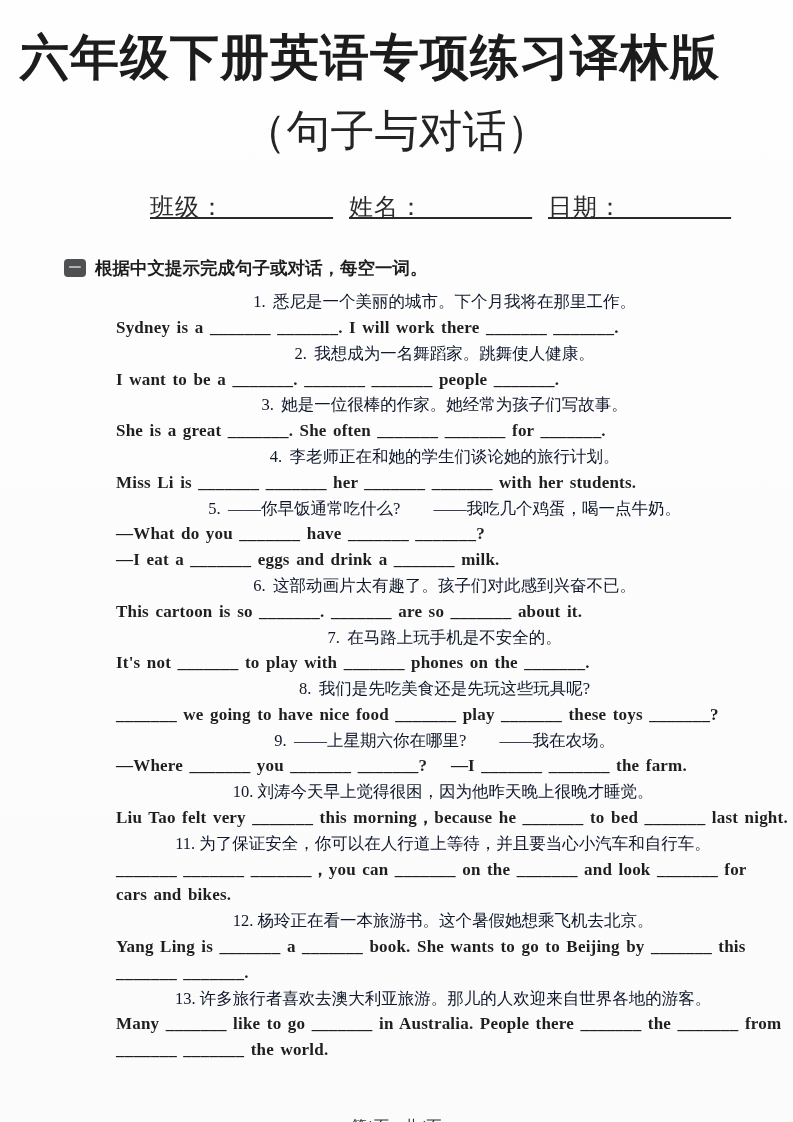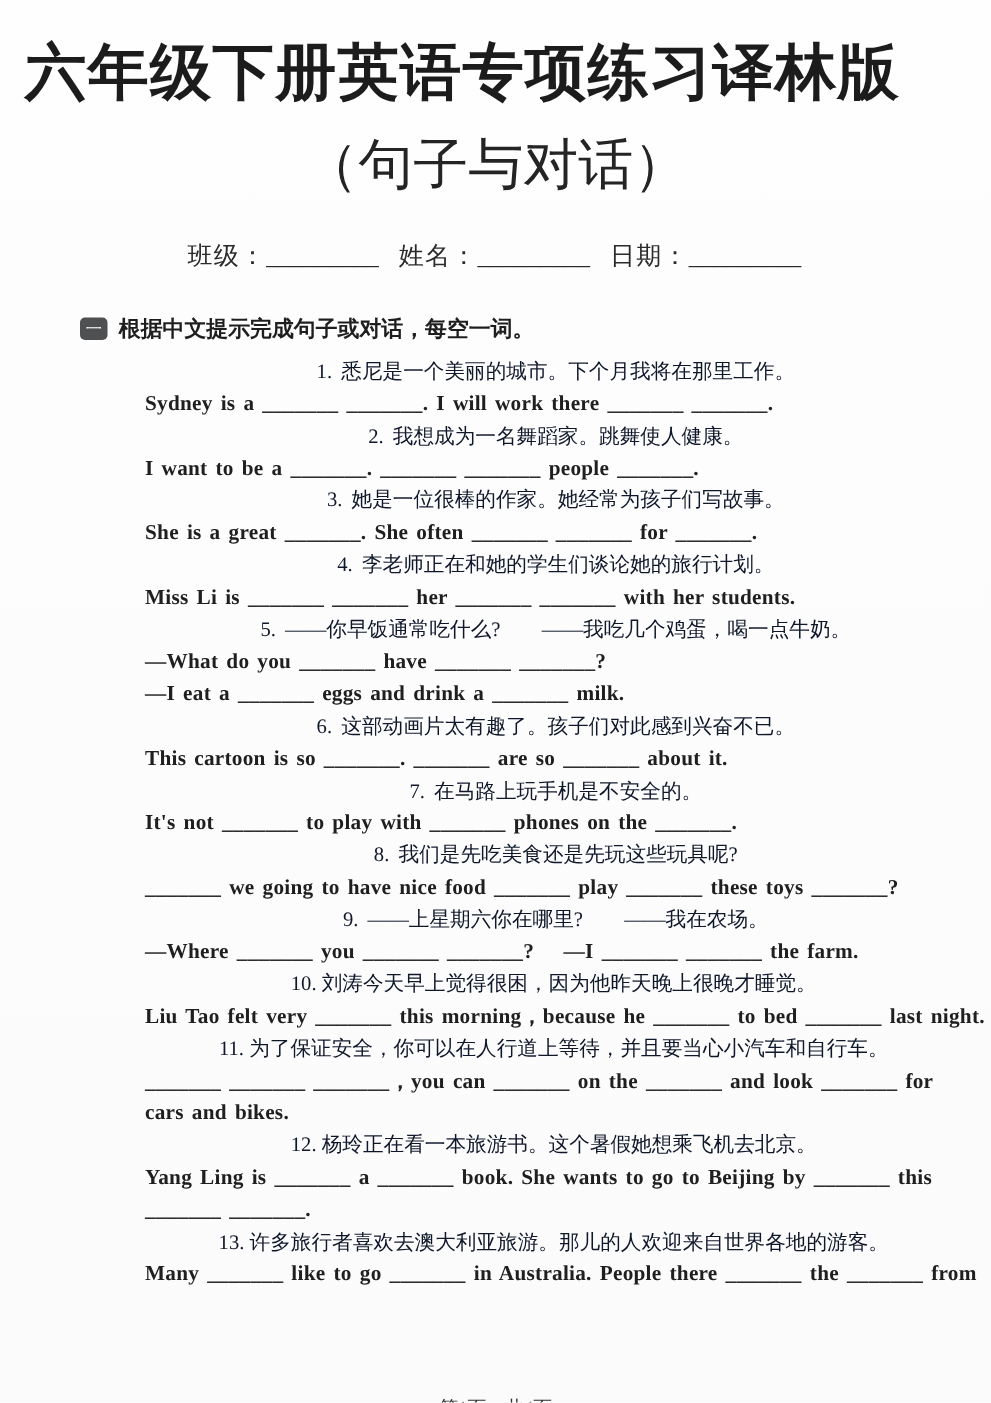--- a/index.html
+++ b/index.html
@@ -27,23 +27,24 @@
     margin-top:20px;
     text-align:center;
     font-size:44px;
     font-weight:400;
     line-height:1.2;
     color:#242424;
   }
 
   .fields {
     margin:32px 0 0 150px;
-    font-size:20px;
+    font-size:24px;
     color:#2a2a2a;
     white-space:pre;
+    text-decoration:underline;
   }
   .fields .label { letter-spacing:1px; }
   .fields .blank { letter-spacing:0; margin-right:16px; color:#2a2a2a; }
 
   .section-header {
     margin:34px 0 0 64px;
     display:flex;
     align-items:center;
     font-size:17.5px;
     font-weight:700;
@@ -202,19 +203,20 @@
     <div>
           <div class="en-line">Yang Ling is _______ a _______ book. She wants to go to Beijing by _______ this</div>
           <div class="en-line">_______ _______.</div>
         </div>
   </div>
 
   <div class="q">
     <div class="q-cn"><span class="q-num">13. </span><span>许多旅行者喜欢去澳大利亚旅游。那儿的人欢迎来自世界各地的游客。</span></div>
     <div>
           <div class="en-line">Many _______ like to go _______ in Australia. People there _______ the _______ from</div>
+          <div class="en-line">_______ _______ the world.</div>
         </div>
   </div>
 </div>
 
   <div class="footer">第1页，共4页</div>
 
 </div>
 
 </body></html>

